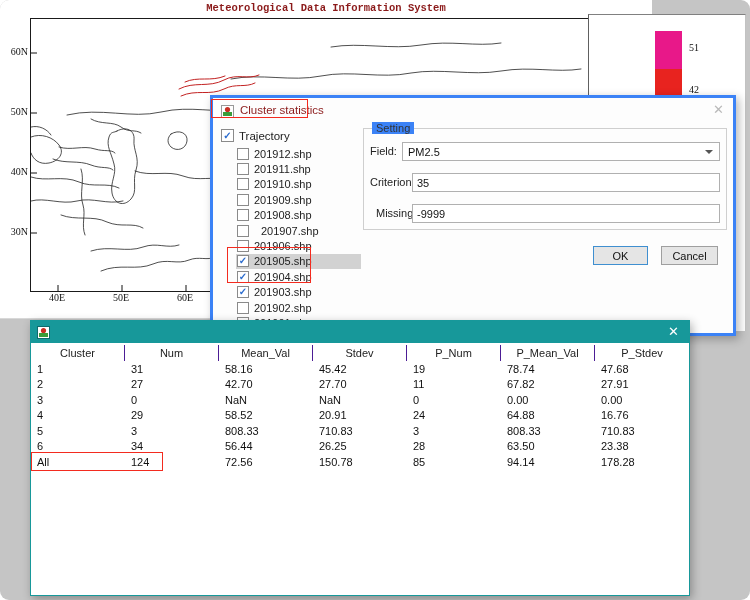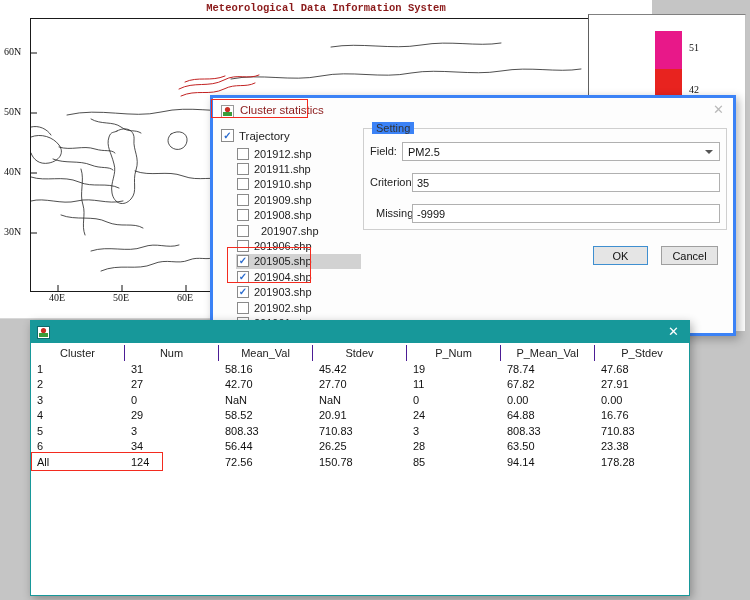--- a/index.html
+++ b/index.html
@@ -1,25 +1,25 @@
 <!DOCTYPE html>
 <html><head>
 <meta charset="utf-8">
 <style>
   html,body{margin:0;padding:0;}
   .stage{position:relative;width:750px;height:600px;background:#c5c5c5;overflow:hidden;
-         font-family:"Liberation Sans",sans-serif;-webkit-font-smoothing:antialiased;}
+         font-family:"Liberation Sans",sans-serif;border-radius:9px;-webkit-font-smoothing:antialiased;}
   .win{position:absolute;background:#ffffff;}
   
   #window-a{left:0;top:0;width:652px;height:318px;z-index:1;border-bottom:1px solid #d8d8d8;}
   .map-title{position:absolute;left:0;top:2px;width:652px;text-align:center;
              font-family:"Liberation Mono",monospace;font-weight:bold;font-size:10.5px;color:#8b1a1a;}
   .map-frame{position:absolute;left:30px;top:18px;width:558px;height:272px;border:1px solid #1a1a1a;box-sizing:content-box;}
   .map-frame svg{display:block;}
-  .ytick{position:absolute;left:4px;width:24px;font-family:"Liberation Serif",serif;font-size:10px;color:#111;}
+  .ytick{position:absolute;left:4px;width:24px;text-align:right;font-family:"Liberation Serif",serif;font-size:10px;color:#111;}
   .xtick{position:absolute;top:292px;width:26px;text-align:center;font-family:"Liberation Serif",serif;font-size:10px;color:#111;}
   
   #window-b{left:588px;top:14px;width:156px;height:316px;z-index:2;border-top:1px solid #808080;border-left:1px solid #606060;border-right:1px solid #c2c2c2;}
   .cb-swatch{position:absolute;left:66px;width:27px;}
   .cb-label{position:absolute;left:100px;font-family:"Liberation Serif",serif;font-size:10px;color:#111;}
   
   #dialog{left:210px;top:95px;width:520px;height:235px;background:#fdfdfd;border:3px solid #3b82f6;
           box-shadow:3px 3px 9px rgba(0,0,0,.28);z-index:20;}
   .dlg-icon{position:absolute;left:8px;top:6px;}
   .dlg-title{position:absolute;left:27px;top:6px;font-size:11.5px;color:#8b1a1a;}

